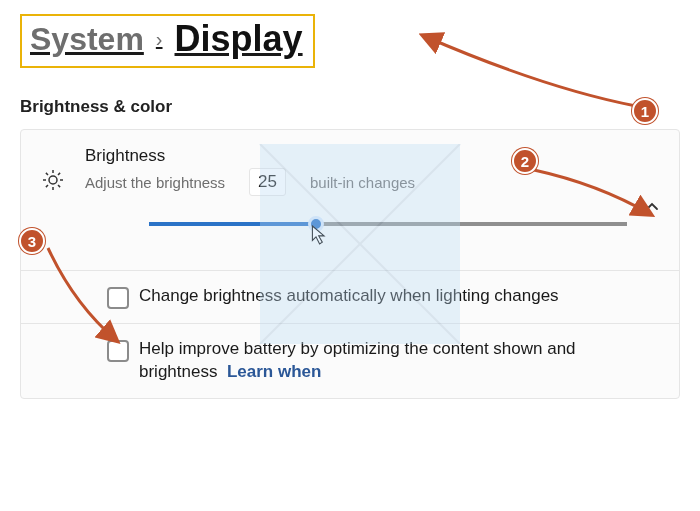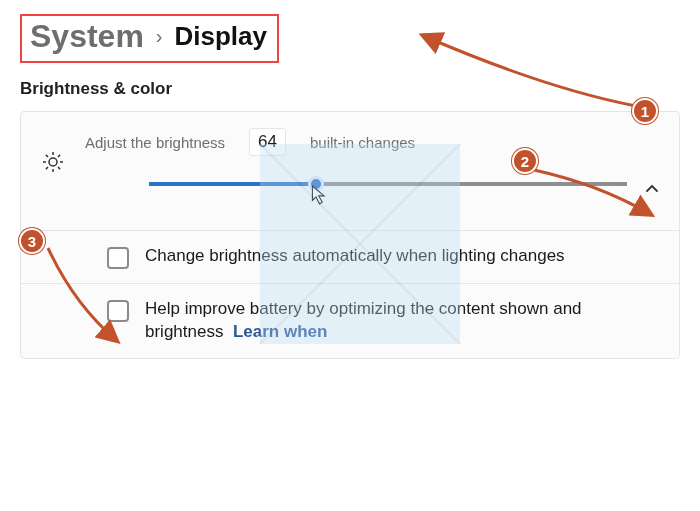--- a/index.html
+++ b/index.html
@@ -7,38 +7,39 @@
       font-family: "Segoe UI", -apple-system, sans-serif;
       background: #ffffff;
       width: 700px;
       height: 511px;
       position: relative;
       padding: 14px 20px;
       color: #1a1a1a;
       overflow: hidden;
     }
     .breadcrumb-wrap {
-      border: 2px solid #ef4444;
+      border: 2px solid #eab308;
       padding: 2px 10px 6px 8px;
       display: inline-block;
       margin-bottom: 16px;
+      text-decoration: underline;
     }
     .breadcrumb {
       display: flex;
       align-items: center;
       gap: 6px;
     }
     .crumb-parent { font-size: 32px; font-weight: 600; color: #6e6e6e; }
     .crumb-sep { font-size: 20px; color: #6e6e6e; margin: 0 6px; }
-    .crumb-current { font-size: 26px; font-weight: 700; color: #111; }
+    .crumb-current { font-size: 36px; font-weight: 700; color: #111; }
     .section-heading {
       font-size: 17px;
       font-weight: 600;
       color: #222;
-      margin: 0 0 12px 0;
+      margin: 13px 0 12px 0;
     }
     .panel {
       border: 1px solid #e5e5e5;
       border-radius: 4px;
       background: #fbfbfb;
     }
     .tile {
       padding: 14px 18px;
       border-bottom: 1px solid #e5e5e5;
       position: relative;
@@ -111,21 +112,21 @@
     }
     .cursor-ptr {
       position: absolute;
       top: 6px;
       transform: translateX(-30%);
     }
     .cursor-ptr svg { width: 18px; height: 22px; }
     .check-row {
       display: flex;
       align-items: flex-start;
-      gap: 16px;
+      gap: 10px;
       padding-left: 86px;
       padding-right: 22px;
     }
     .checkbox {
       width: 22px; height: 22px;
       border: 2px solid #8b8b8b;
       border-radius: 4px;
       background: #fff;
       flex-shrink: 0;
       margin-top: 2px;
@@ -198,23 +199,24 @@
           <line x1="2" y1="12" x2="5" y2="12"></line>
           <line x1="19" y1="12" x2="22" y2="12"></line>
           <line x1="4.9" y1="4.9" x2="7" y2="7"></line>
           <line x1="17" y1="17" x2="19.1" y2="19.1"></line>
           <line x1="4.9" y1="19.1" x2="7" y2="17"></line>
           <line x1="17" y1="7" x2="19.1" y2="4.9"></line>
         </svg>
       </span>
     </div>
     <div class="brightness-body">
+      <div class="bt-title">Brightness</div>
       <div class="bt-sub">
         <span>Adjust the brightness</span>
-        <span class="value-box">64</span>
+        <span class="value-box">25</span>
         <span>built-in changes</span>
       </div>
       <div class="slider-row">
         <div class="track">
           <div class="track-fill" id="track-fill" style="width: 35%;"></div>
           <div class="thumb" id="slider-thumb" style="left: 35%;"></div>
         </div>
         <span class="cursor-ptr" id="cursor-ptr" style="left: 35%;">
           <svg viewBox="0 0 20 24">
             <path d="M2 2 L2 18 L6 14 L10 22 L13 20 L9 13 L15 13 Z" fill="#fff" stroke="#000" stroke-width="1.2"></path>

